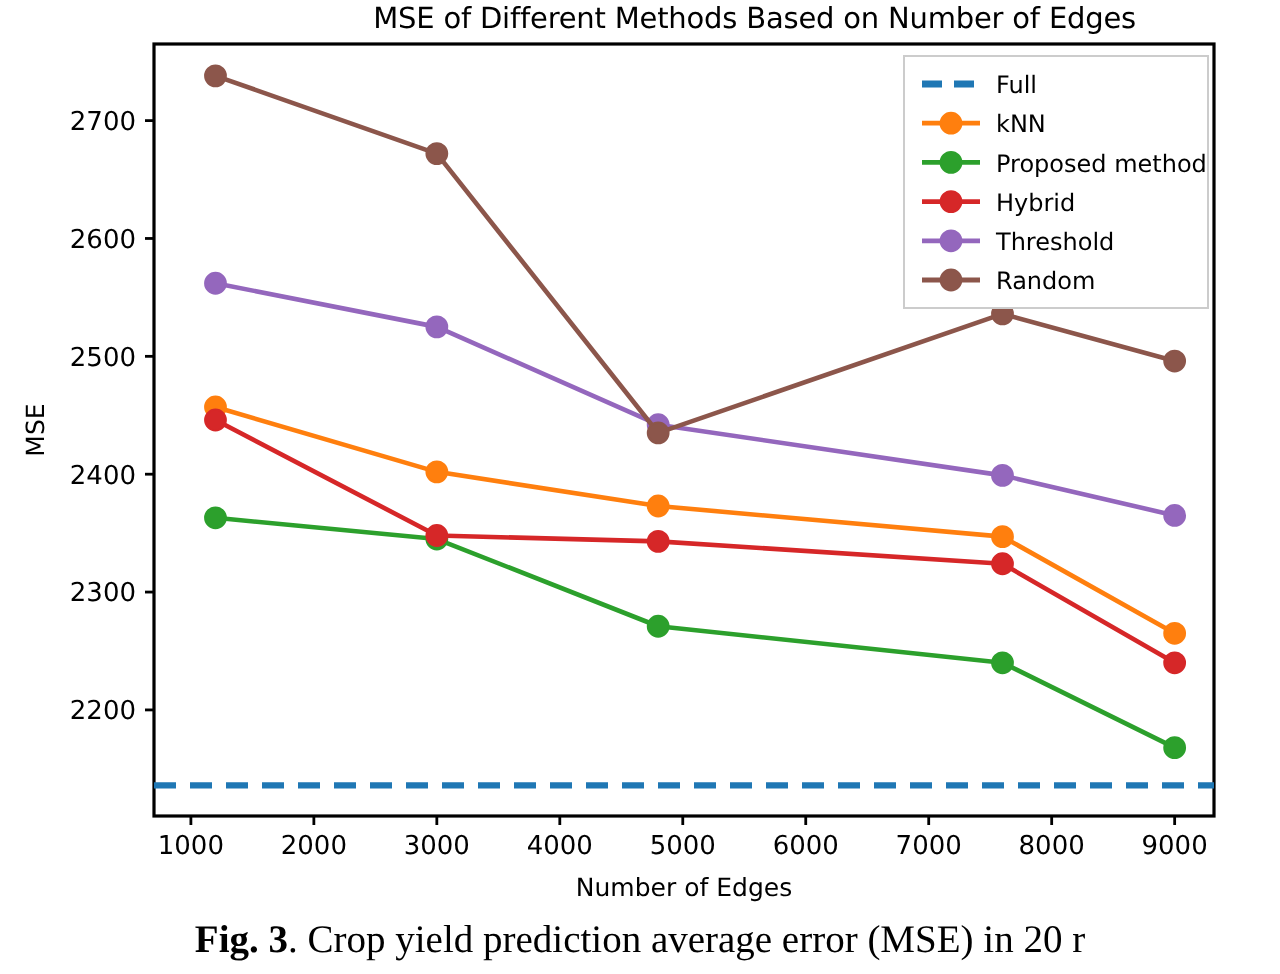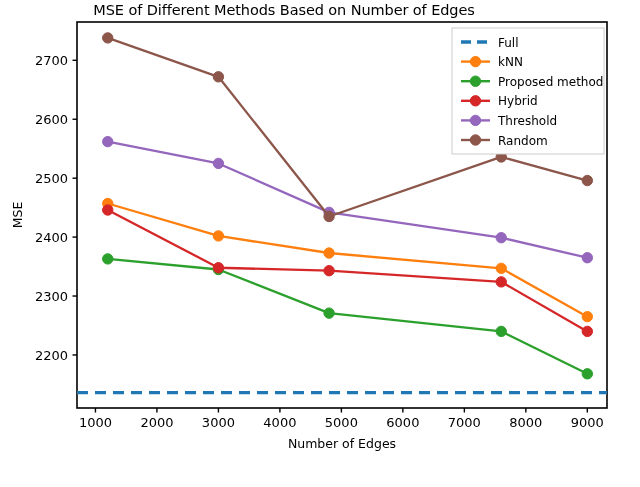--- a/index.html
+++ b/index.html
@@ -17,21 +17,21 @@
   #figure {
     position: relative;
     width: 640px;
     height: 487px;
   }
   #chart-title {
     position: absolute;
     left: 0;
     top: 2px;
     width: 568px;
-    text-align: center;
+    text-align: right;
     font-size: 14.5px;
     font-family: "DejaVu Sans", sans-serif;
     color: #000000;
     letter-spacing: -0.1px;
   }
   #plot-svg {
     position: absolute;
     left: 0;
     top: 0;
   }
@@ -164,14 +164,15 @@
           <line x1="461" y1="120.4" x2="490" y2="120.4" stroke="#9467bd" stroke-width="2.4"></line>
           <circle cx="475.5" cy="120.4" r="5.2" fill="#9467bd" stroke="#9467bd"></circle>
           <text x="498" y="125" fill="#000000" class="legend-label">Threshold</text>
           <line x1="461" y1="140" x2="490" y2="140" stroke="#8c564b" stroke-width="2.4"></line>
           <circle cx="475.5" cy="140" r="5.2" fill="#8c564b" stroke="#8c564b"></circle>
           <text x="498" y="144.6" fill="#000000" class="legend-label">Random</text>
         </g>
       </g>
   </svg>
 
+  <div id="caption"><span class="fig-label">Fig. 3</span><span>. Crop yield prediction average error (MSE) in 20 r</span></div>
 
 </div>
 
 </body></html>

